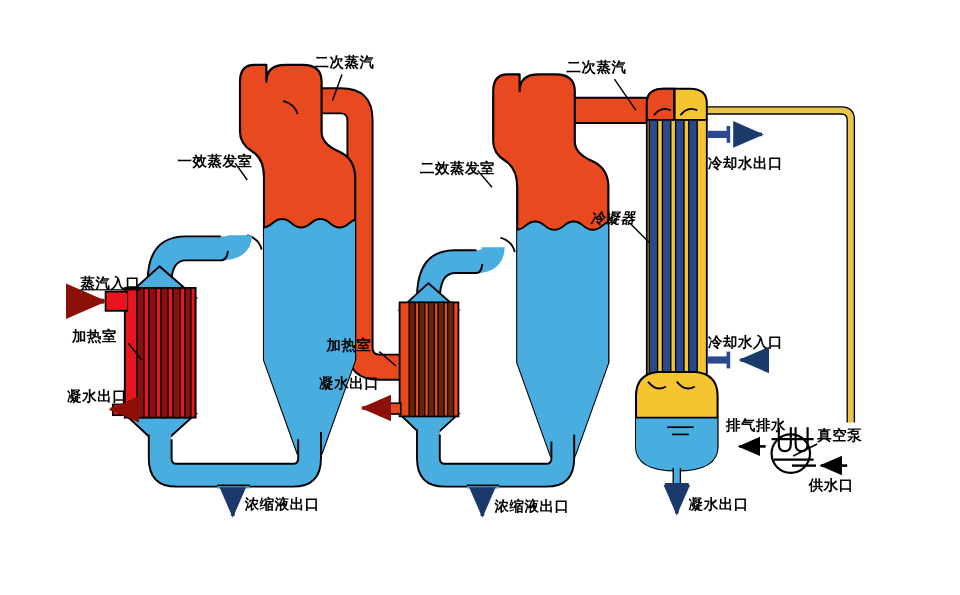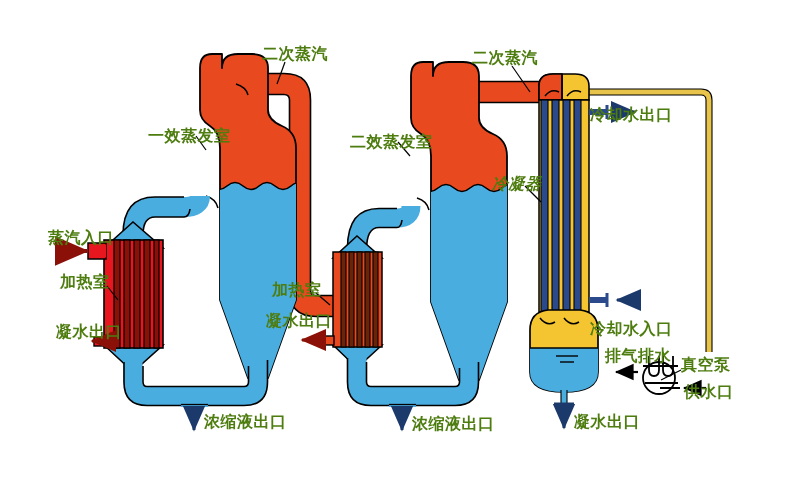--- a/index.html
+++ b/index.html
@@ -16,23 +16,23 @@
     overflow: hidden;
   }
   #diagram {
     position: absolute;
     left: 0;
     top: 0;
   }
   .lbl {
     position: absolute;
     font-family: "DejaVu Sans", "Liberation Sans", sans-serif;
-    font-size: 16px;
+    font-size: 12px;
     font-weight: bold;
-    color: #4d7c0f;
+    color: #000000;
     white-space: nowrap;
     letter-spacing: 0.5px;
     line-height: 1;
   }
 </style>
 </head>
 <body>
 
 <div id="stage">
 
@@ -247,27 +247,27 @@
 
     <line x1="194" y1="411" x2="194" y2="430" stroke="#1B3A6B" stroke-width="3" marker-end="url(#arrDB)"></line>
     <line x1="402" y1="411" x2="402" y2="430" stroke="#1B3A6B" stroke-width="3" marker-end="url(#arrDB)"></line>
   </svg>
 
   <div class="lbl" style="left:262px; top:46px;">二次蒸汽</div>
   <div class="lbl" style="left:472px; top:50px;">二次蒸汽</div>
   <div class="lbl" style="left:131px; top:128px;margin-left:17px;">一效蒸发室</div>
   <div class="lbl" style="left:350px; top:134px;">二效蒸发室</div>
   <div class="lbl" style="left:492px; top:176px;font-style:italic;">冷凝器</div>
-  <div class="lbl" style="left:48px; top:230px;">蒸汽入口</div>
+  <div class="lbl" style="left:67px; top:230px;text-decoration:underline;">蒸汽入口</div>
   <div class="lbl" style="left:60px; top:274px;">加热室</div>
   <div class="lbl" style="left:272px; top:282px;">加热室</div>
-  <div class="lbl" style="left:590px; top:107px;font-family:Liberation Serif, serif;">冷却水出口</div>
-  <div class="lbl" style="left:590px; top:279px;margin-top:42px;">冷却水入口</div>
+  <div class="lbl" style="left:590px; top:130px;font-family:Liberation Serif, serif;">冷却水出口</div>
+  <div class="lbl" style="left:590px; top:279px;">冷却水入口</div>
   <div class="lbl" style="left:56px; top:324px;">凝水出口</div>
   <div class="lbl" style="left:266px; top:313px;">凝水出口</div>
   <div class="lbl" style="left:605px; top:348px;text-align:right;">排气排水</div>
   <div class="lbl" style="left:681px; top:358px;font-family:Liberation Mono, monospace;">真空泵</div>
-  <div class="lbl" style="left:674px; top:384px;margin-left:10px;">供水口</div>
+  <div class="lbl" style="left:674px; top:398px;">供水口</div>
   <div class="lbl" style="left:204px; top:414px;">浓缩液出口</div>
   <div class="lbl" style="left:412px; top:416px;">浓缩液出口</div>
   <div class="lbl" style="left:574px; top:414px;">凝水出口</div>
 
 </div>
 
 </body></html>

